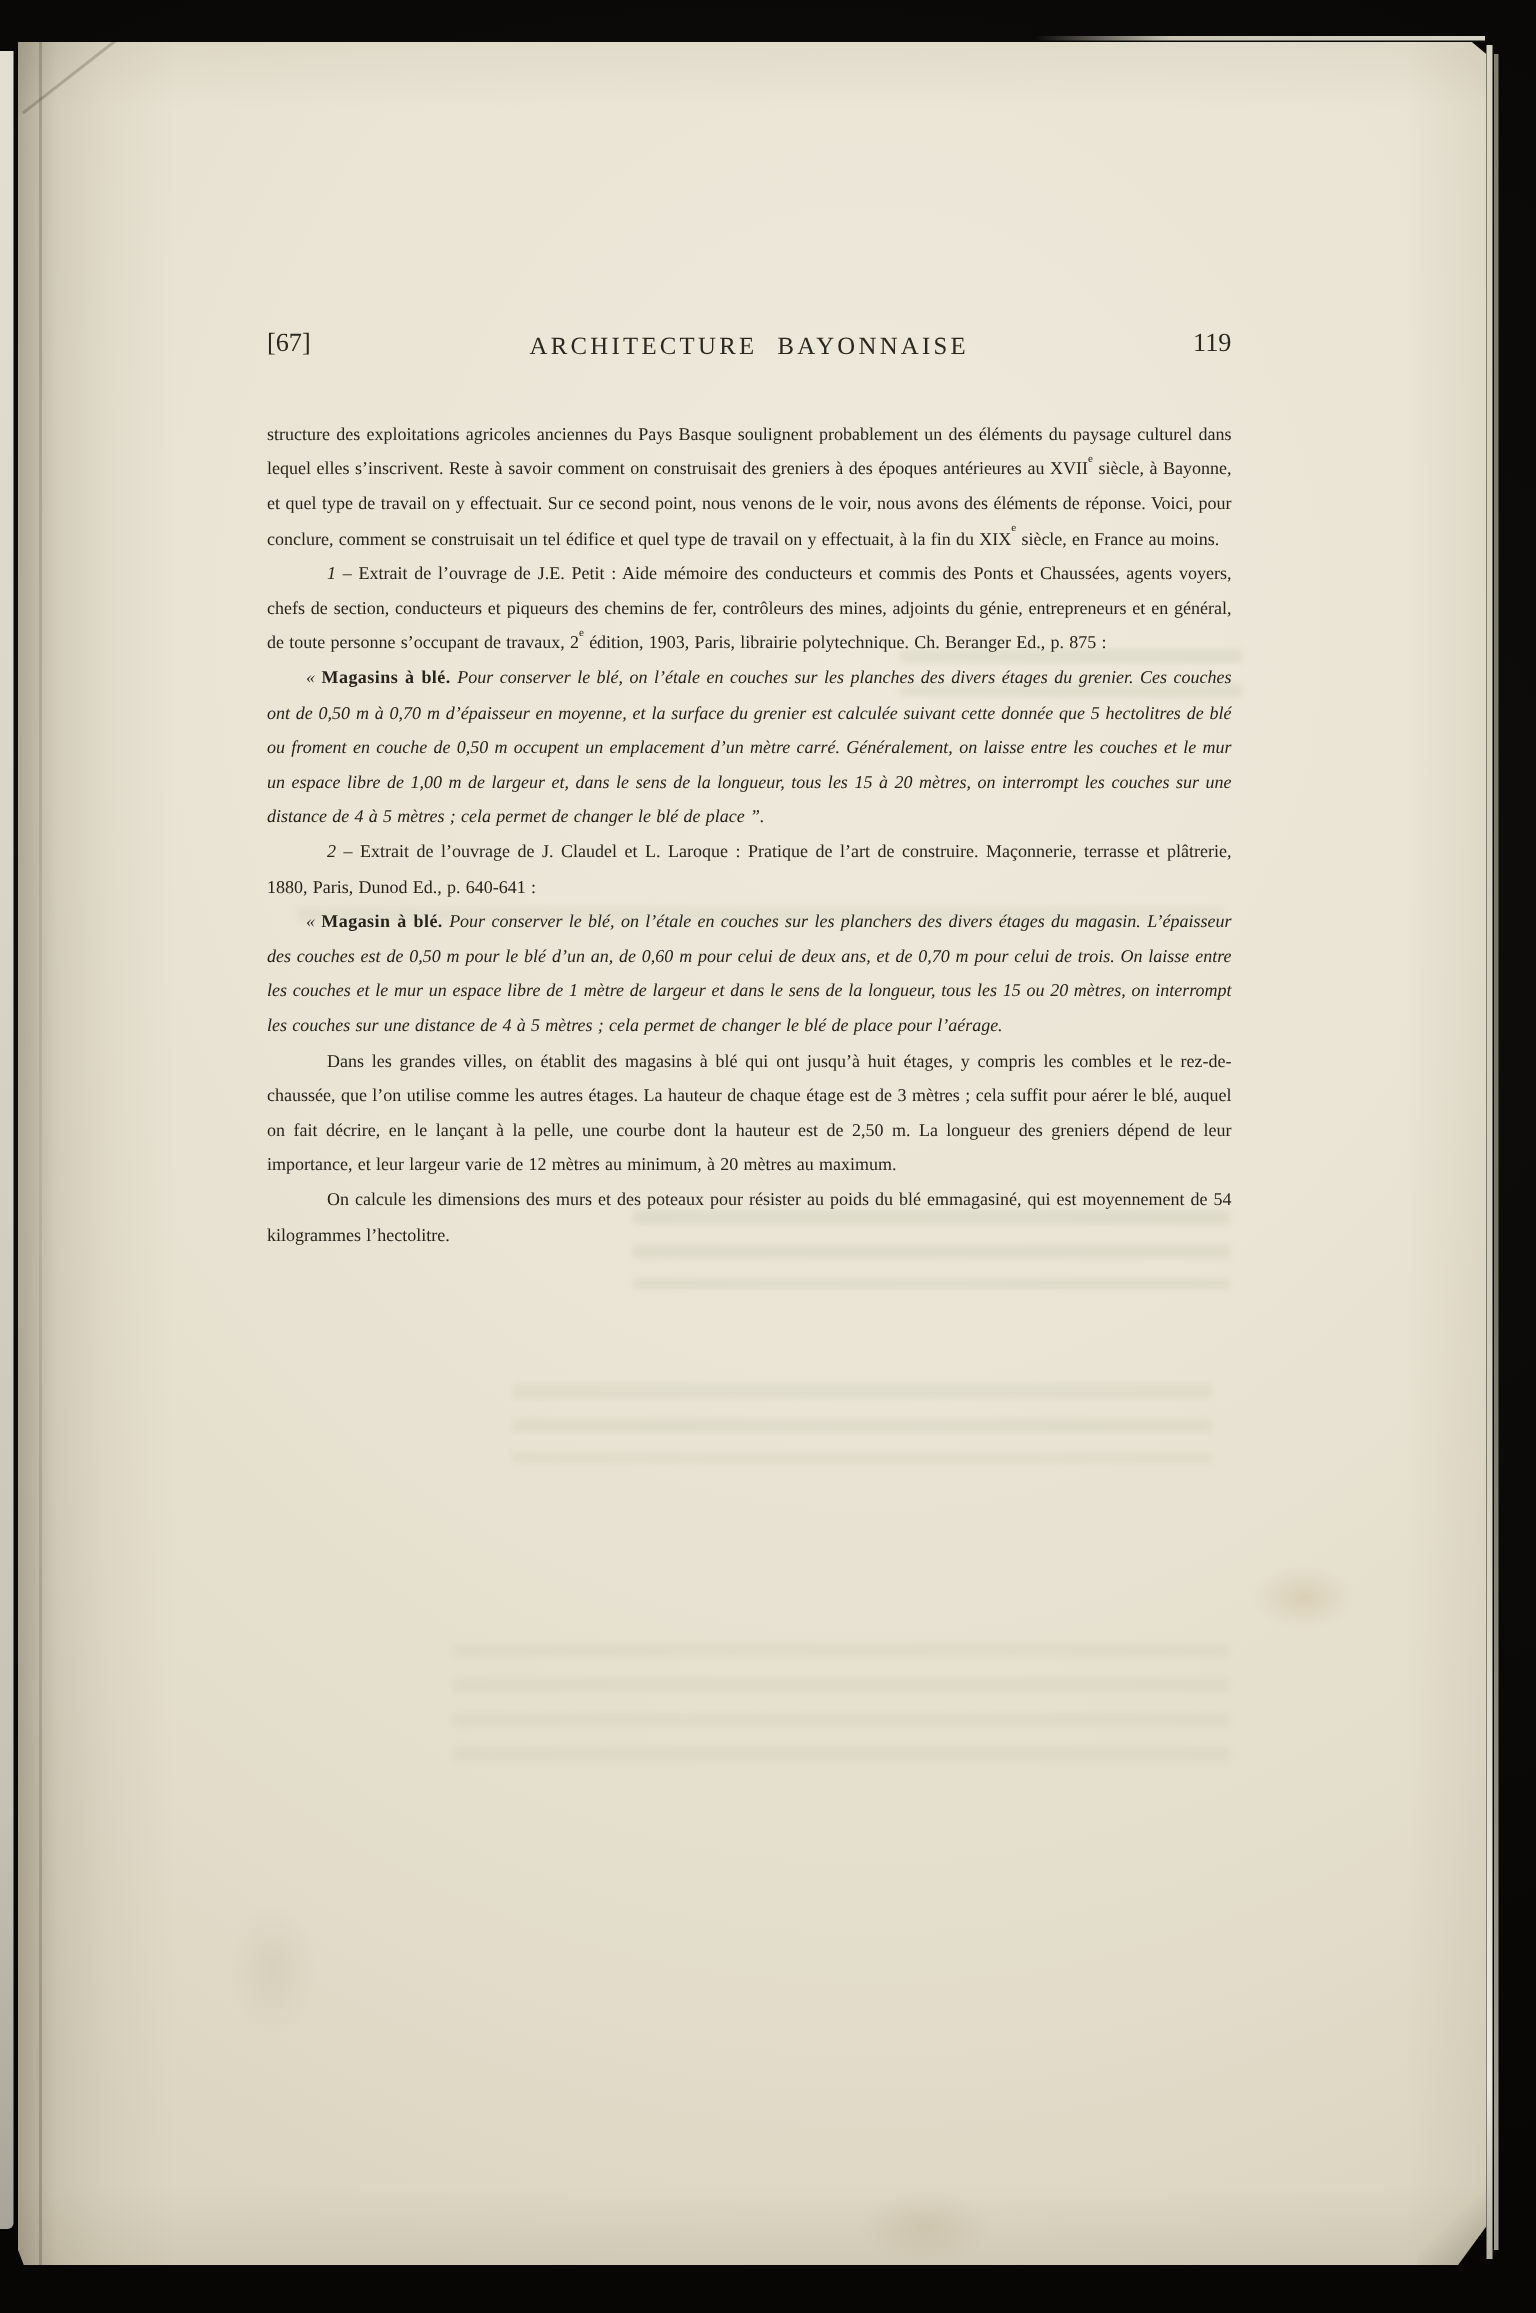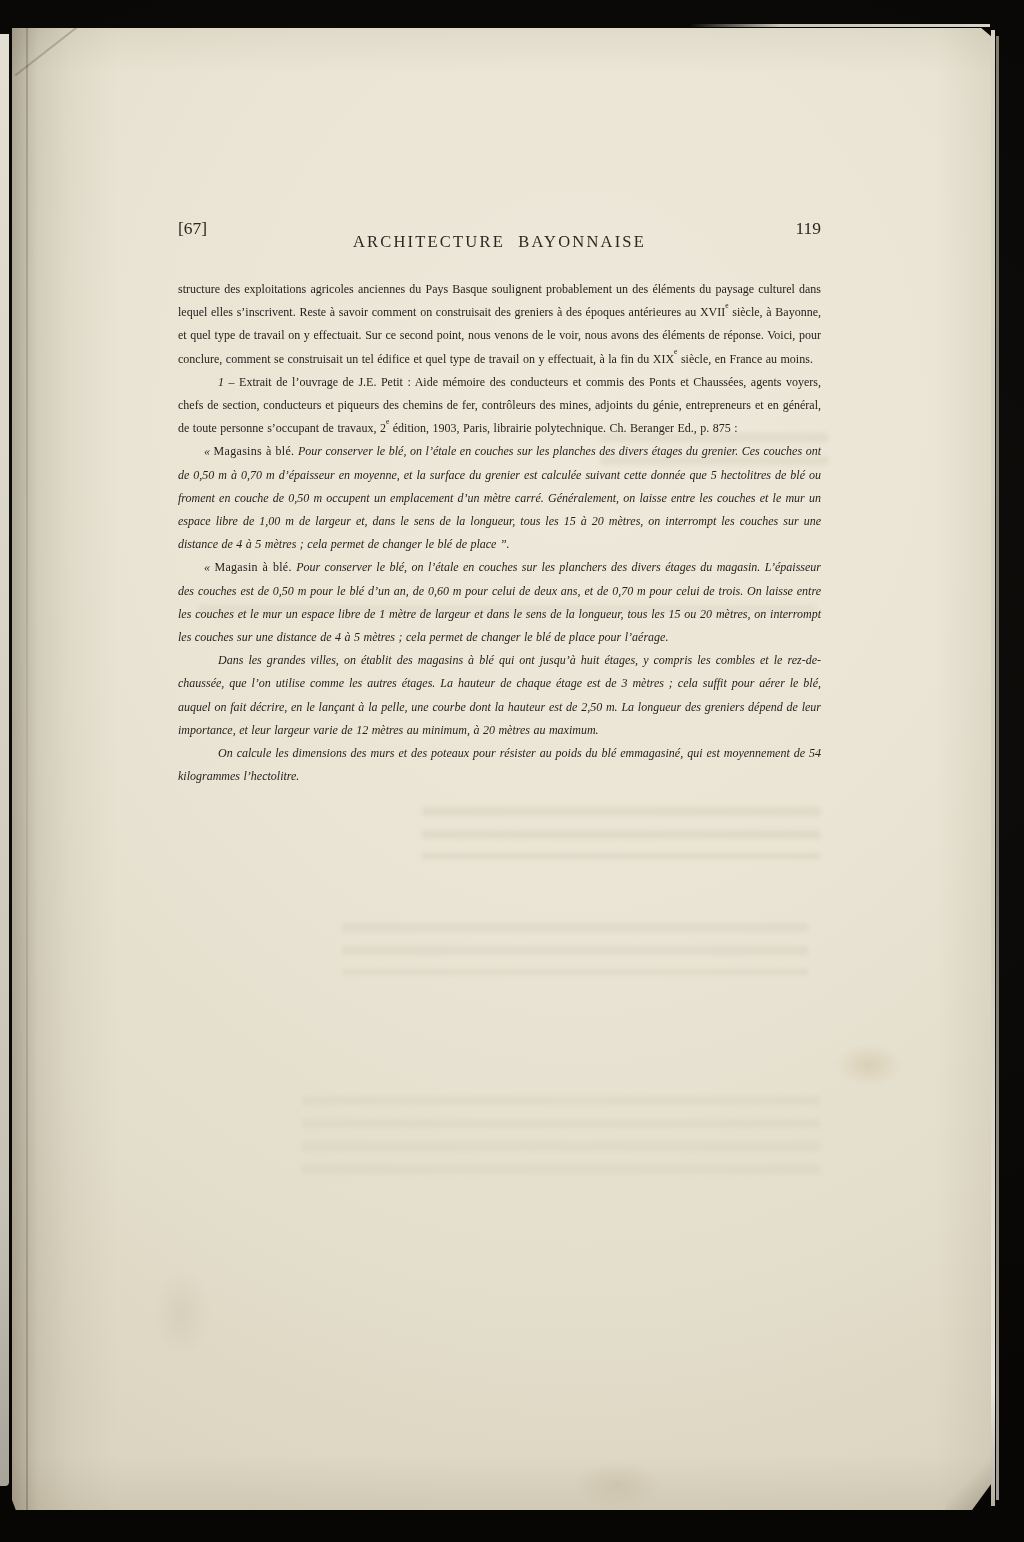--- a/index.html
+++ b/index.html
@@ -72,21 +72,21 @@
     position: absolute; right: 0; bottom: 0; width: 46px; height: 52px;
     background: linear-gradient(315deg, rgba(90,85,70,0.30) 0%, rgba(0,0,0,0) 55%);
   }
 
   .header-row {
     position: absolute; left: 166px; top: 190px; width: 643px; height: 24px;
     color: #2b2822; font-size: 17.5px;
   }
   .header-left { position: absolute; left: 0; top: 0; }
   .header-title {
-    position: absolute; left: 50%; top: 14px; transform: translateX(-50%);
+    position: absolute; left: 50%; top: 3px; transform: translateX(-50%);
     font-size: 16.5px; letter-spacing: 2.2px; word-spacing: 7px; white-space: nowrap;
   }
   .header-right { position: absolute; right: 0; top: 0; text-align: right; }
 
   .column {
     position: absolute; left: 166px; top: 250px; width: 643px;
     color: #26231d;
     font-size: 12px; line-height: 23.2px;
     text-align: justify;
     hyphens: none;
@@ -94,22 +94,22 @@
   }
   .column p { margin: 0; }
   .p-intro   { margin-bottom: 34px; }
   .extract   { text-indent: 40px; }
   .extract-1 { margin-bottom: 40px; }
   .extract-2 { margin-bottom: 36px; }
   .num-italic { font-style: italic; }
   .work-title { }
   .quote { font-style: italic; text-indent: 26px; }
   .quote-1 { margin-bottom: 33px; }
-  .quote b { font-style: normal; font-weight: normal; letter-spacing: 0.3px; }
-  .quote-para { font-style: italic; text-indent: 40px; margin-top: 8px; }
+  .quote b { font-style: normal; font-weight: bold; letter-spacing: 0.3px; }
+  .quote-para { text-indent: 40px; margin-top: 8px; }
   sup { font-size: 0.62em; line-height: 0; position: relative; top: -0.45em; }
 
   
   .bleed {
     position: absolute; pointer-events: none;
     filter: blur(2.3px); opacity: .55;
     background: repeating-linear-gradient(180deg,
       rgba(138,143,112,0.20) 0px, rgba(138,143,112,0.20) 9px,
       rgba(0,0,0,0) 9px, rgba(0,0,0,0) 23px);
   }
@@ -160,20 +160,21 @@
   </div>
 
   <div class="column">
 
     <p class="p-intro"><span>structure des exploitations agricoles anciennes du Pays Basque soulignent probablement un des éléments du paysage culturel dans lequel elles s’inscrivent. Reste à savoir comment on construisait des greniers à des époques antérieures au XVII</span><sup>e</sup><span> siècle, à Bayonne, et quel type de travail on y effectuait. Sur ce second point, nous venons de le voir, nous avons des éléments de réponse. Voici, pour conclure, comment se construisait un tel édifice et quel type de travail on y effectuait, à la fin du XIX</span><sup>e</sup><span> siècle, en France au moins.</span></p>
 
     <p class="extract extract-1"><span class="num-italic">1</span><span> – </span><span>Extrait de l’ouvrage de J.E. Petit : </span><span class="work-title">Aide mémoire des conducteurs et commis des Ponts et Chaussées, agents voyers, chefs de section, conducteurs et piqueurs des chemins de fer, contrôleurs des mines, adjoints du génie, entrepreneurs et en général, de toute personne s’occupant de travaux,</span><span> 2</span><sup>e</sup><span> édition, 1903, Paris, librairie polytechnique. Ch. Beranger Ed., p. 875 :</span></p>
 
     <p class="quote quote-1"><span>« </span><b>Magasins à blé.</b><span> Pour conserver le blé, on l’étale en couches sur les planches des divers étages du grenier. Ces couches ont de 0,50 m à 0,70 m d’épaisseur en moyenne, et la surface du grenier est calculée suivant cette donnée que 5 hectolitres de blé ou froment en couche de 0,50 m occupent un emplacement d’un mètre carré. Généralement, on laisse entre les couches et le mur un espace libre de 1,00 m de largeur et, dans le sens de la longueur, tous les 15 à 20 mètres, on interrompt les couches sur une distance de 4 à 5 mètres ; cela permet de changer le blé de place ”.</span></p>
 
+    <p class="extract extract-2"><span class="num-italic">2</span><span> – </span><span>Extrait de l’ouvrage de J. Claudel et L. Laroque : </span><span class="work-title">Pratique de l’art de construire. Maçonnerie, terrasse et plâtrerie,</span><span> 1880, Paris, Dunod Ed., p. 640-641 :</span></p>
 
     <p class="quote"><span>« </span><b>Magasin à blé.</b><span> Pour conserver le blé, on l’étale en couches sur les planchers des divers étages du magasin. L’épaisseur des couches est de 0,50 m pour le blé d’un an, de 0,60 m pour celui de deux ans, et de 0,70 m pour celui de trois. On laisse entre les couches et le mur un espace libre de 1 mètre de largeur et dans le sens de la longueur, tous les 15 ou 20 mètres, on interrompt les couches sur une distance de 4 à 5 mètres ; cela permet de changer le blé de place pour l’aérage.</span></p>
 
     <p class="quote-para">Dans les grandes villes, on établit des magasins à blé qui ont jusqu’à huit étages, y compris les combles et le rez-de-chaussée, que l’on utilise comme les autres étages. La hauteur de chaque étage est de 3 mètres ; cela suffit pour aérer le blé, auquel on fait décrire, en le lançant à la pelle, une courbe dont la hauteur est de 2,50 m. La longueur des greniers dépend de leur importance, et leur largeur varie de 12 mètres au minimum, à 20 mètres au maximum.</p>
 
     <p class="quote-para">On calcule les dimensions des murs et des poteaux pour résister au poids du blé emmagasiné, qui est moyennement de 54 kilogrammes l’hectolitre.</p>
 
   </div>
 </div>
 

